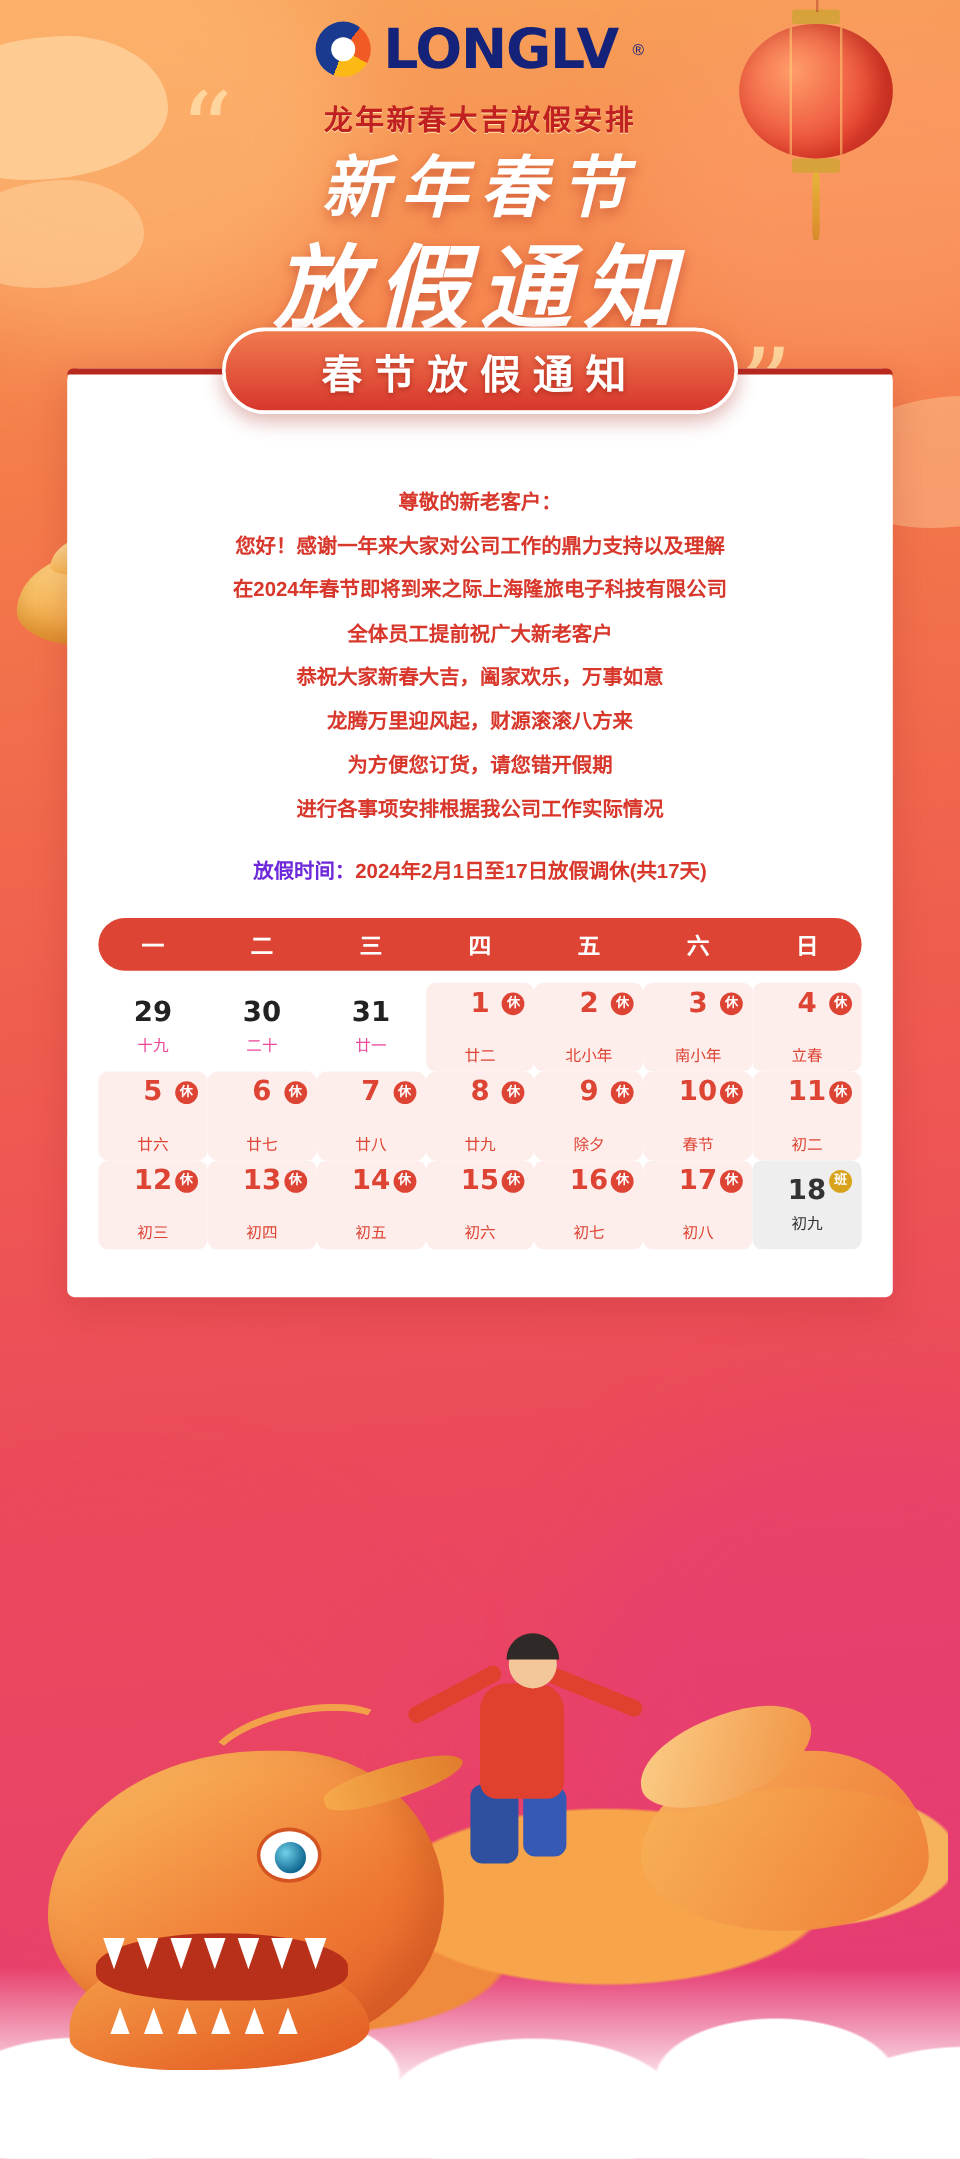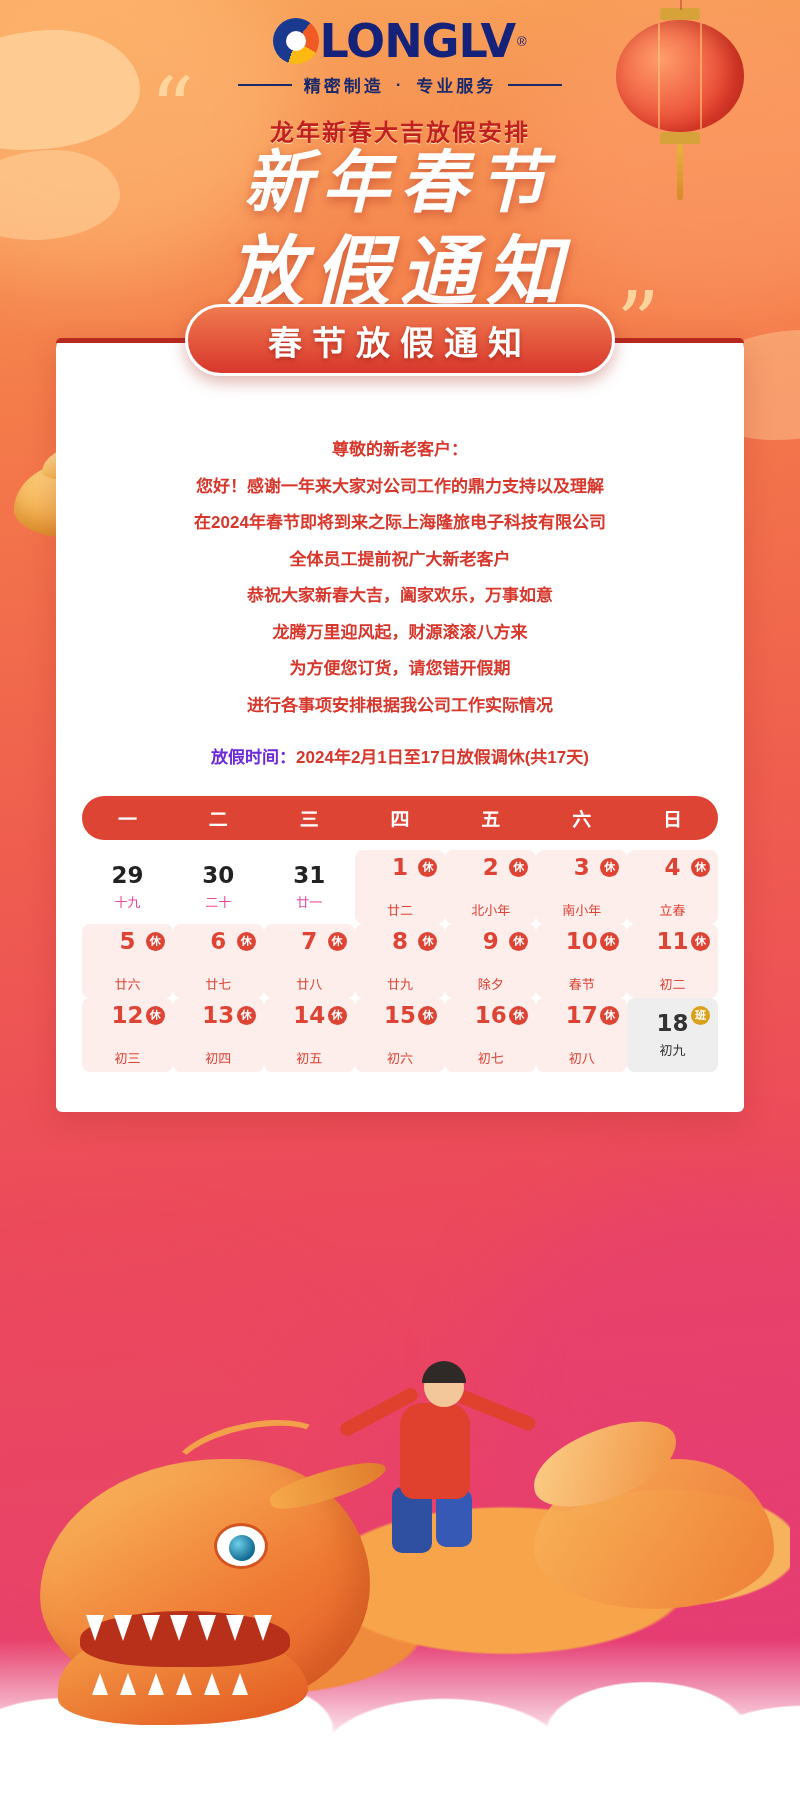--- a/index.html
+++ b/index.html
@@ -55,20 +55,21 @@
   .header {
     position: relative;
     padding-top: 18px;
     text-align: center;
     z-index: 5;
   }
   .brand-row {
     display: flex;
     align-items: center;
     justify-content: center;
+    gap: 10px;
     text-align: center;
   }
   .brand-mark {
     width: 46px; height: 46px;
     border-radius: 50%;
     background: conic-gradient(from 200deg, #1a3a8f 0 55%, #f15a24 55% 78%, #fdb913 78% 100%);
     position: relative;
   }
   .brand-mark::after {
     content: "";
@@ -130,21 +131,21 @@
   
   .title-big, .title-big2 {
     font-family: "DejaVu Serif", serif;
     color: #fff;
     font-weight: bold;
     letter-spacing: 10px;
     text-shadow: 0 4px 10px rgba(170,40,30,.45);
     line-height: 1;
     font-style: italic;
   }
-  .title-big  { font-size: 68px; }
+  .title-big  { font-size: 56px; margin-top: 14px; }
   .title-big2 { font-size: 76px; margin-top: 18px; }
 
   
   .lantern { position: absolute; right: 56px; top: 8px; z-index: 4; }
   .lantern .cap {
     width: 40px; height: 12px; margin: 0 auto;
     background: #d8a23a; border-radius: 3px;
   }
   .lantern .body {
     width: 128px; height: 112px;
@@ -517,27 +518,20 @@
   <div class="body"></div>
   <div class="base"></div>
   <div class="tassel"></div>
 </div>
 
 <div class="header">
   <div class="brand-row">
     <span class="brand-mark"></span>
     <span class="brand-name">LONGLV</span>
     <span class="brand-reg">®</span>
-  </div>
-  <div class="brand-sub">
-    <span class="rule"></span>
-    <span>精密制造</span>
-    <span>·</span>
-    <span>专业服务</span>
-    <span class="rule"></span>
   </div>
 
   <div class="quote-mark quote-left">“</div>
   <div class="quote-mark quote-right">”</div>
 
   <div class="ribbon">龙年新春大吉放假安排</div>
   <div class="title-big">新年春节</div>
   <div class="title-big2">放假通知</div>
 </div>
 

